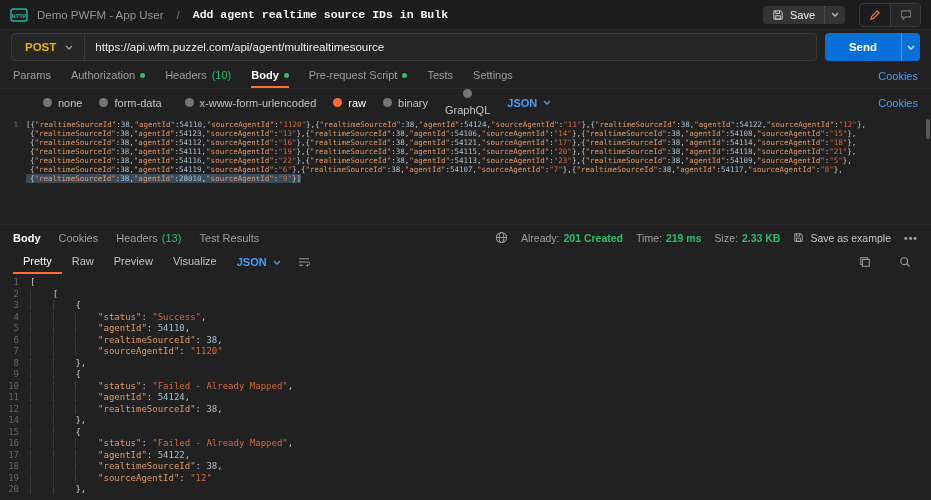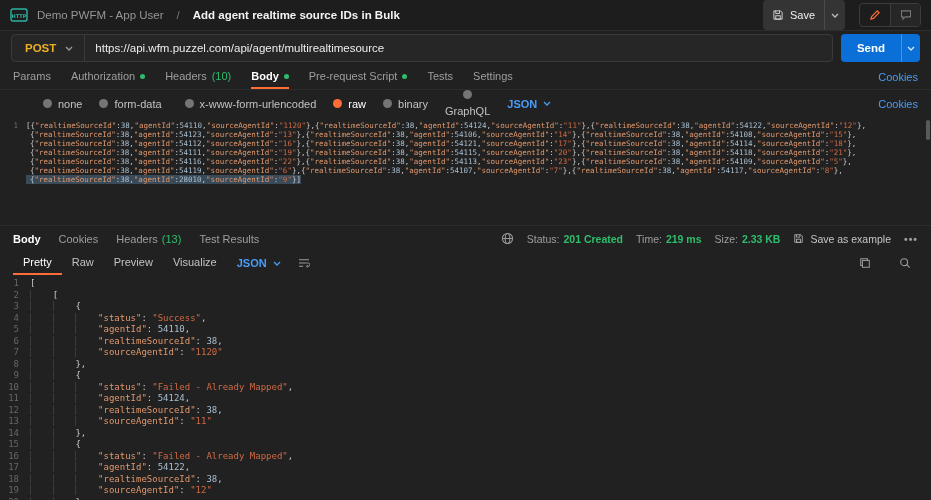--- a/index.html
+++ b/index.html
@@ -8,39 +8,39 @@
     width:931px; height:500px; background:#212121; color:#e8e8e8;
     font-family:"Liberation Sans", sans-serif; overflow:hidden;
     display:flex; flex-direction:column; position:relative;justify-content:space-between;
   }
   
   .topbar{ flex:0 0 30px; background:#1d1d1d; border-bottom:1px solid #2d2d2d;
     display:flex; align-items:center; padding:0 10px; gap:9px; }
   .http-badge{ flex:0 0 auto; }
   .crumb{ font-size:11.5px; color:#969696; white-space:nowrap; }
   .crumb-sep{ color:#7a7a7a; font-size:11.5px; margin:0 4px; }
-  .req-title{ font-size:11.5px; color:#f3f3f3; font-weight:700; white-space:nowrap; }
+  .req-title{ font-size:11.5px; color:#f3f3f3; font-weight:700; white-space:nowrap;font-family:Liberation Mono, monospace; }
   .top-right{ margin-left:auto; display:flex; align-items:center; gap:14px; }
-  .save-btn{ display:flex; align-items:center; background:#343434; border-radius:4px; height:30px; cursor:pointer; }
+  .save-btn{ display:flex; align-items:center; background:#343434; border-radius:4px; height:18px; cursor:pointer; }
   .save-main{ display:flex; align-items:center; gap:6px; padding:0 9px; font-size:11px; color:#f0f0f0; }
   .save-caret{ padding:0 6px; border-left:1px solid #4a4a4a; height:100%; display:flex; align-items:center; }
   .icon-group{ display:flex; border:1px solid #3c3c3c; border-radius:4px; overflow:hidden; height:24px; }
   .icon-cell{ width:30px; display:flex; align-items:center; justify-content:center; }
   .icon-cell + .icon-cell{ border-left:1px solid #3c3c3c; background:#262626; }
   
   .url-row{ flex:0 0 34px; display:flex; align-items:center; gap:8px; padding:0 11px; }
   .url-bar{ flex:1; height:28px; display:flex; align-items:center; background:#262626;
     border:1px solid #3a3a3a; border-radius:4px; overflow:hidden; }
   .method{ display:flex; align-items:center; gap:9px; padding:0 11px 0 13px; font-size:11.5px;
     font-weight:700; color:#edb024; cursor:pointer; height:100%; }
   .url-div{ width:1px; height:100%; background:#3a3a3a; }
   .url-text{ font-size:11.5px; color:#ededed; padding-left:10px; white-space:nowrap; }
   .send-btn{ flex:0 0 auto; height:28px; display:flex; align-items:center; background:#0a6fd6;
     border-radius:4px; overflow:hidden; cursor:pointer; }
-  .send-main{ padding:0 16px; font-size:11.5px; font-weight:700; color:#fff; }
+  .send-main{ padding:0 24px; font-size:11.5px; font-weight:700; color:#fff; }
   .send-caret{ padding:0 5px; height:100%; display:flex; align-items:center; border-left:1px solid rgba(255,255,255,.25); }
   
   .rtabs{ flex:0 0 25px; display:flex; align-items:stretch; gap:20px; padding:0 13px;
     border-bottom:1px solid #2d2d2d; font-size:11px; }
   .rtab{ display:flex; align-items:center; gap:5px; color:#9e9e9e; cursor:pointer;
     border-bottom:2px solid transparent; }
   .rtab.active{ color:#fff; font-weight:700; border-bottom-color:#ff6c37; }
   .rtab .count{ color:#2ebd6b; }
   .dot{ width:5px; height:5px; border-radius:50%; background:#2ebd6b; }
   .cookies-link{ margin-left:auto; color:#4a9cf7; font-size:11px; cursor:pointer; display:flex; align-items:center; }
@@ -277,21 +277,21 @@
       </span>
     <div class="resp-meta">
       <span>
         <svg width="13" height="13" viewBox="0 0 14 14">
             <circle cx="7" cy="7" r="5.5" fill="none" stroke="#9a9a9a" stroke-width="1.1"></circle>
             <ellipse cx="7" cy="7" rx="2.5" ry="5.5" fill="none" stroke="#9a9a9a" stroke-width="1.1"></ellipse>
             <path d="M1.5 7h11" stroke="#9a9a9a" stroke-width="1.1"></path>
           </svg>
       </span>
       <span class="meta-pair">
-        <span class="meta-label">Status:</span>
+        <span class="meta-label">Already:</span>
         <span class="meta-val">201 Created</span>
       </span>
       <span class="meta-pair">
         <span class="meta-label">Time:</span>
         <span class="meta-val">219 ms</span>
       </span>
       <span class="meta-pair">
         <span class="meta-label">Size:</span>
         <span class="meta-val">2.33 KB</span>
       </span>
@@ -385,24 +385,20 @@
       </div>
       <div class="rline">
         <span class="ln">11</span>
         <span class="rcode"><span class="ind">    </span><span class="ind">    </span><span class="ind">    </span><span class="key">"agentId"</span>: <span class="num">54124</span>,</span>
       </div>
       <div class="rline">
         <span class="ln">12</span>
         <span class="rcode"><span class="ind">    </span><span class="ind">    </span><span class="ind">    </span><span class="key">"realtimeSourceId"</span>: <span class="num">38</span>,</span>
       </div>
       <div class="rline">
-        <span class="ln">13</span>
-        <span class="rcode"><span class="ind">    </span><span class="ind">    </span><span class="ind">    </span><span class="key">"sourceAgentId"</span>: <span class="str">"11"</span></span>
-      </div>
-      <div class="rline">
         <span class="ln">14</span>
         <span class="rcode"><span class="ind">    </span><span class="ind">    </span>},</span>
       </div>
       <div class="rline">
         <span class="ln">15</span>
         <span class="rcode"><span class="ind">    </span><span class="ind">    </span>{</span>
       </div>
       <div class="rline">
         <span class="ln">16</span>
         <span class="rcode"><span class="ind">    </span><span class="ind">    </span><span class="ind">    </span><span class="key">"status"</span>: <span class="str">"Failed - Already Mapped"</span>,</span>

